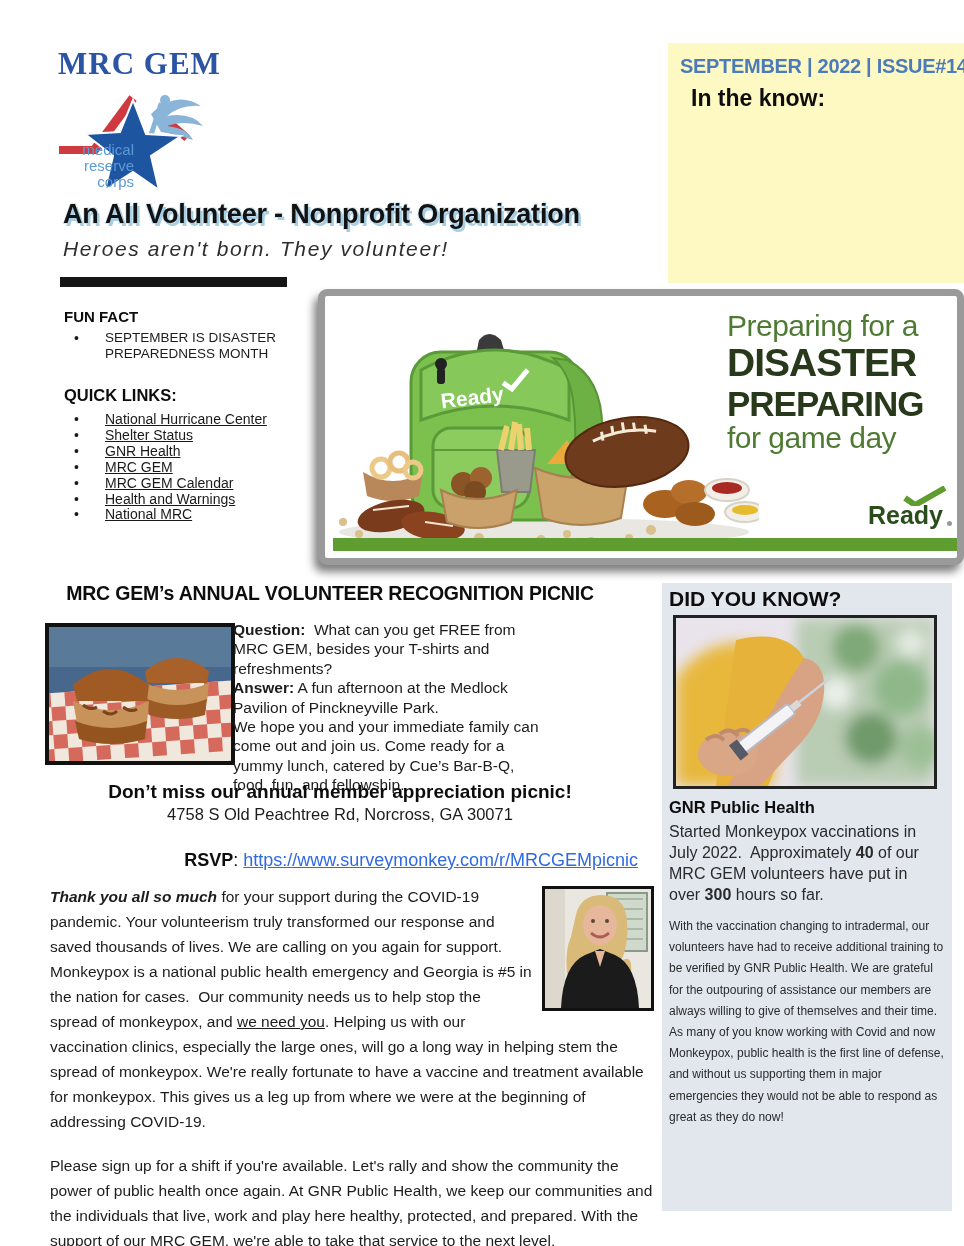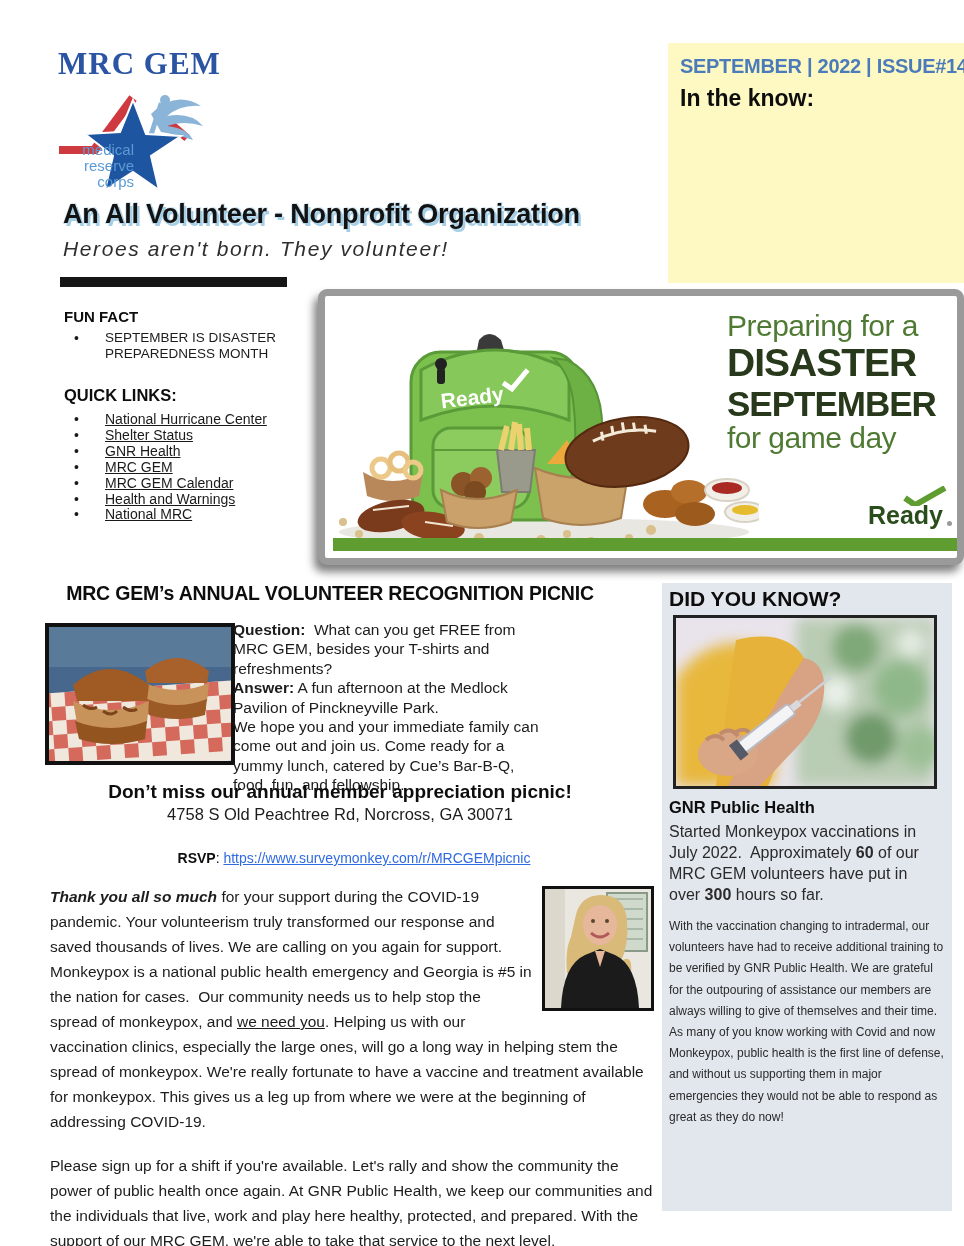--- a/index.html
+++ b/index.html
@@ -21,21 +21,21 @@
             letter-spacing:-0.2px;
             text-shadow:2.5px 2.5px 0 #a6cfe6,-1px 1px 0 #d3e8f4,1px -1px 0 #d3e8f4;}
   .tagline-italic{left:63px;top:237px;font-size:21px;font-style:italic;color:#2e2e2e;
             letter-spacing:1.6px;}
   .black-bar{left:60px;top:277px;width:227px;height:10px;background:#161616;}
 
   
   .issue-panel{left:668px;top:43px;width:300px;height:240px;background:#fef9c3;}
   .issue-line{position:absolute;left:12px;top:12px;font-size:20px;font-weight:800;
               color:#4b7bb9;letter-spacing:-0.3px;}
-  .know-head{position:absolute;left:12px;top:42px;font-size:23px;font-weight:800;color:#0d0d0d;}
+  .know-head{position:absolute;left:23px;top:42px;font-size:23px;font-weight:800;color:#0d0d0d;}
   .events{position:absolute;left:12px;top:104px;font-size:14px;color:#1c1c1c;}
   .events .ev{margin-bottom:10.5px;}
 
   
   .sidebar{left:64px;top:308px;width:245px;}
   .ff-head{font-size:15px;font-weight:800;color:#0d0d0d;margin-bottom:5px;}
   .bullet-item{position:relative;padding-left:41px;font-size:13.5px;line-height:16px;
                margin-bottom:14px;}
   .bullet-item::before{content:"•";position:absolute;left:10px;top:0;font-size:14px;}
   .ql-head{font-size:16.5px;font-weight:800;color:#0d0d0d;margin:24px 0 7px 0;}
@@ -59,21 +59,21 @@
 
   
   .picnic-heading{left:30px;top:582px;width:600px;text-align:center;font-size:19.5px;
                   font-weight:800;color:#0d0d0d;letter-spacing:-0.2px;}
   .sandwich{left:45px;top:623px;width:190px;height:142px;border:4px solid #111;
             box-sizing:border-box;background:#3a5f86;}
   .qa{left:233px;top:620px;width:318px;font-size:15.5px;line-height:19.4px;color:#1c1c1c;}
   .callout{left:30px;top:781px;width:620px;text-align:center;font-size:19px;font-weight:800;color:#0d0d0d;}
   .addr{left:30px;top:805px;width:620px;text-align:center;font-size:16.5px;color:#1c1c1c;}
   .dt{left:30px;top:828px;width:620px;text-align:center;font-size:16.5px;color:#1c1c1c;}
-  .rsvp{left:44px;top:850px;width:620px;text-align:center;font-size:14px;color:#0d0d0d;}
+  .rsvp{left:18px;top:850px;width:620px;text-align:right;font-size:18px;color:#0d0d0d;}
 
   
   .dyk-panel{left:662px;top:583px;width:290px;height:628px;background:#e2e7ee;}
   .dyk-head{position:absolute;left:7px;top:4px;font-size:21px;font-weight:800;color:#0d0d0d;}
   .vax{position:absolute;left:11px;top:32px;width:258px;height:168px;border:3px solid #222;
        box-sizing:content-box;background:#e9e4ec;overflow:hidden;}
   .gnr-head{position:absolute;left:7px;top:215px;font-size:16.5px;font-weight:800;color:#0d0d0d;}
   .dyk-p1{position:absolute;left:7px;top:238px;width:272px;font-size:16px;line-height:21px;color:#2a2a2a;}
   .dyk-p2{position:absolute;left:7px;top:333px;width:276px;font-size:12px;line-height:21.2px;color:#2a2a2a;}
 
@@ -212,21 +212,21 @@
           <circle cx="300" cy="238" r="4"></circle>
           <circle cx="322" cy="230" r="5"></circle>
         <circle cx="30" cy="234" r="4"></circle>
           <circle cx="14" cy="222" r="4"></circle>
       </g>
     </svg>
 
     <div class="banner-text">
       <div class="ln1">Preparing for a</div>
       <div class="ln2">DISASTER</div>
-      <div class="ln4">SEPTEMBER</div>
+      <div class="ln4">PREPARING</div>
       <div class="ln5">for game day</div>
     </div>
 
     <div class="ready-logo">
       <svg width="44" height="20" viewBox="0 0 44 20">
         <path d="M2 12 L12 19 L42 2" stroke="#5f9d31" stroke-width="6" fill="none"></path>
       </svg>
       <span>Ready</span>
       <span class="reg"></span>
     </div>
@@ -338,21 +338,21 @@
         <g transform="rotate(-38 90 110)">
           <rect x="58" y="104" width="64" height="13" rx="3" fill="#f4f4f6" stroke="#b9b9c2" stroke-width="2"></rect>
           <rect x="50" y="101" width="10" height="19" fill="#555a66"></rect>
           <rect x="122" y="107" width="10" height="7" fill="#dadade"></rect>
           <line x1="132" y1="110" x2="172" y2="110" stroke="#cfd2d8" stroke-width="2.5"></line>
         </g>
       </svg>
     </div>
 
     <div class="gnr-head">GNR Public Health</div>
-    <div class="dyk-p1 rich"><span>Started Monkeypox vaccinations in July 2022.  Approximately </span><span class="b">60</span><span> of our MRC GEM volunteers have put in over </span><span class="b">300</span><span> hours so far.</span></div>
+    <div class="dyk-p1 rich"><span>Started Monkeypox vaccinations in July 2022.  Approximately </span><span class="b">40</span><span> of our MRC GEM volunteers have put in over </span><span class="b">300</span><span> hours so far.</span></div>
     <div class="dyk-p2 rich">With the vaccination changing to intradermal, our volunteers have had to receive additional training to be verified by GNR Public Health. We are grateful for the outpouring of assistance our members are always willing to give of themselves and their time. As many of you know working with Covid and now Monkeypox, public health is the first line of defense, and without us supporting them in major emergencies they would not be able to respond as great as they do now!</div>
   </div>
 
   <div class="abs letter">
     <div class="portrait">
       <svg width="106" height="119" viewBox="0 0 106 119">
         <rect width="106" height="119" fill="#e9e7e0"></rect>
         <rect x="62" y="4" width="40" height="58" fill="#cfd9cc" stroke="#8a9a88" stroke-width="2"></rect>
         <path d="M66 10 H98 M66 20 H98 M66 30 H98 M66 40 H98 M66 50 H98" stroke="#aab8a8" stroke-width="2"></path>
         <rect x="0" y="0" width="20" height="119" fill="#ddd8ce"></rect>

